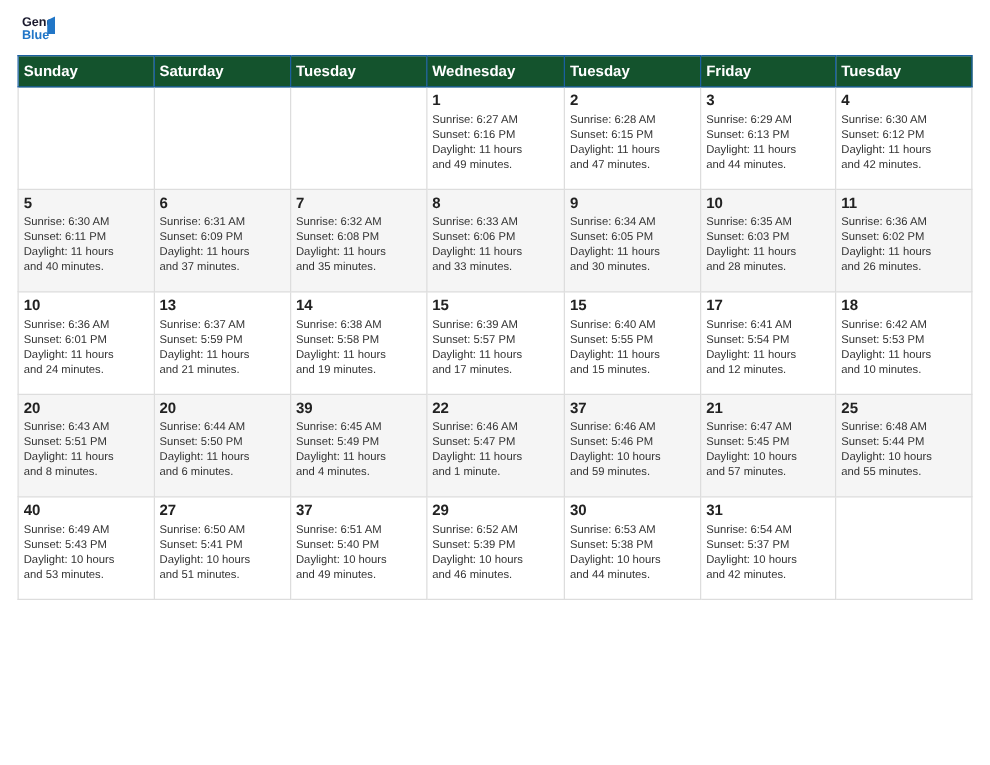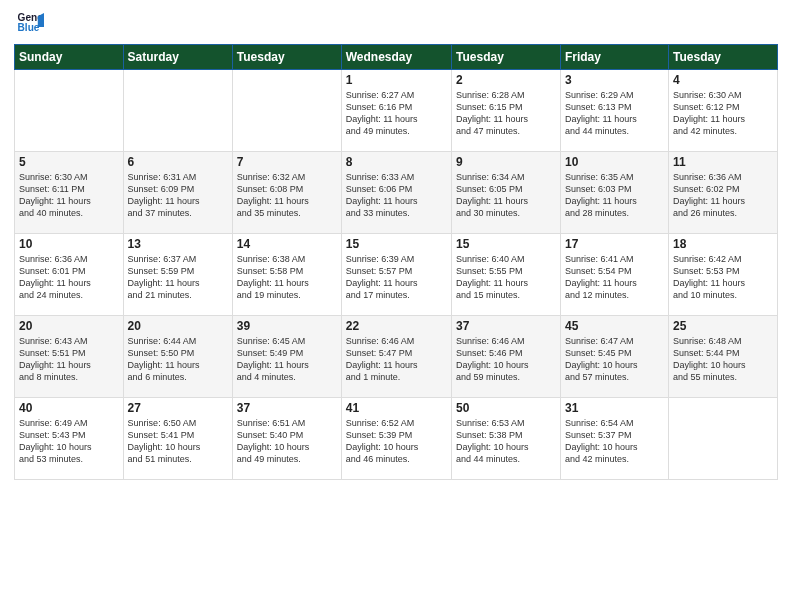--- a/index.html
+++ b/index.html
@@ -216,21 +216,21 @@
           </td>
           <td>
             <span class="day-num">22</span>
             <div class="cell-content">Sunrise: 6:46 AM<br>Sunset: 5:47 PM<br>Daylight: 11 hours<br>and 1 minute.</div>
           </td>
           <td>
             <span class="day-num">37</span>
             <div class="cell-content">Sunrise: 6:46 AM<br>Sunset: 5:46 PM<br>Daylight: 10 hours<br>and 59 minutes.</div>
           </td>
           <td>
-            <span class="day-num">45</span>
+            <span class="day-num">21</span>
             <div class="cell-content">Sunrise: 6:47 AM<br>Sunset: 5:45 PM<br>Daylight: 10 hours<br>and 57 minutes.</div>
           </td>
           <td>
             <span class="day-num">25</span>
             <div class="cell-content">Sunrise: 6:48 AM<br>Sunset: 5:44 PM<br>Daylight: 10 hours<br>and 55 minutes.</div>
           </td>
         </tr>
         <tr>
           <td>
             <span class="day-num">40</span>
@@ -238,25 +238,25 @@
           </td>
           <td>
             <span class="day-num">27</span>
             <div class="cell-content">Sunrise: 6:50 AM<br>Sunset: 5:41 PM<br>Daylight: 10 hours<br>and 51 minutes.</div>
           </td>
           <td>
             <span class="day-num">37</span>
             <div class="cell-content">Sunrise: 6:51 AM<br>Sunset: 5:40 PM<br>Daylight: 10 hours<br>and 49 minutes.</div>
           </td>
           <td>
-            <span class="day-num">41</span>
+            <span class="day-num">29</span>
             <div class="cell-content">Sunrise: 6:52 AM<br>Sunset: 5:39 PM<br>Daylight: 10 hours<br>and 46 minutes.</div>
           </td>
           <td>
-            <span class="day-num">50</span>
+            <span class="day-num">30</span>
             <div class="cell-content">Sunrise: 6:53 AM<br>Sunset: 5:38 PM<br>Daylight: 10 hours<br>and 44 minutes.</div>
           </td>
           <td>
             <span class="day-num">31</span>
             <div class="cell-content">Sunrise: 6:54 AM<br>Sunset: 5:37 PM<br>Daylight: 10 hours<br>and 42 minutes.</div>
           </td>
           <td class="empty"></td>
         </tr>
       </tbody>
   </table>

